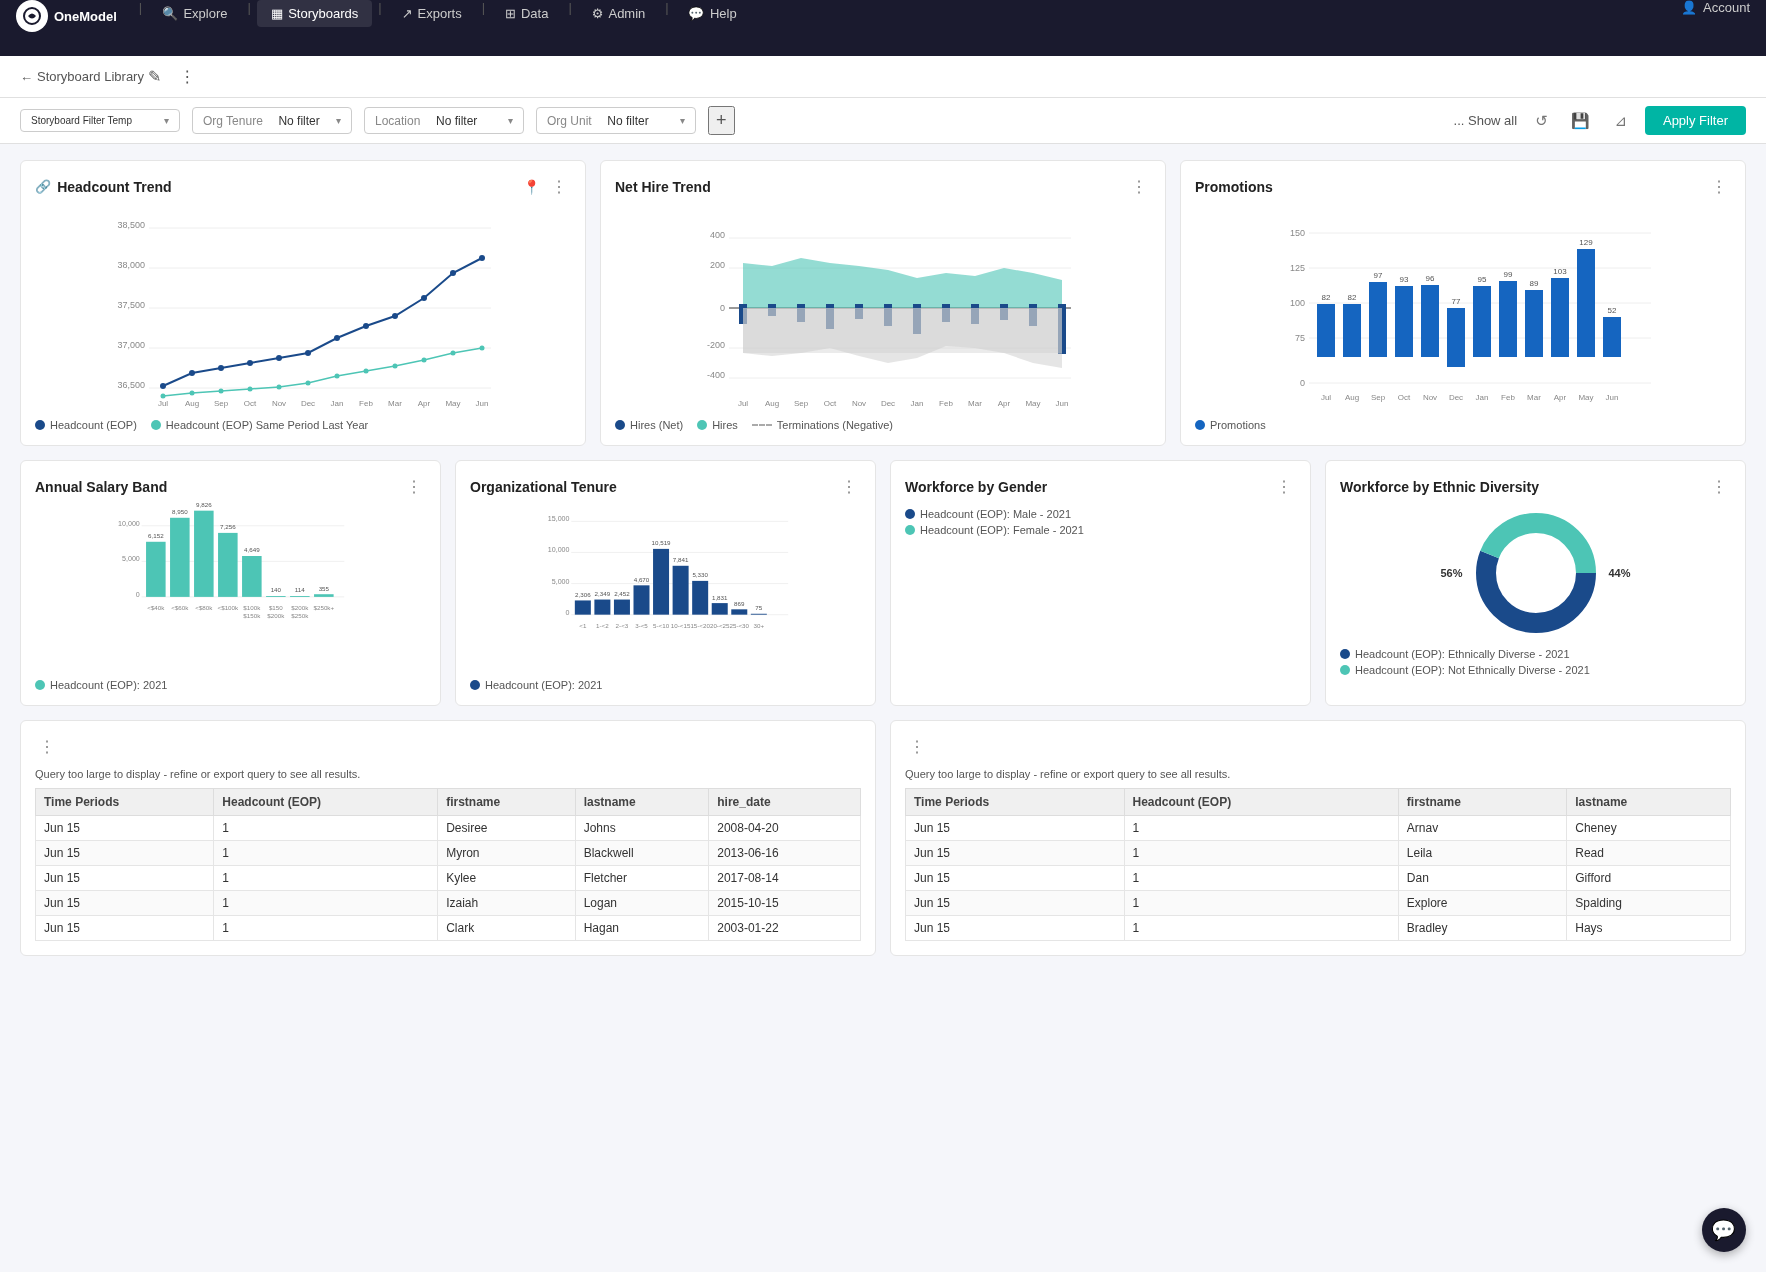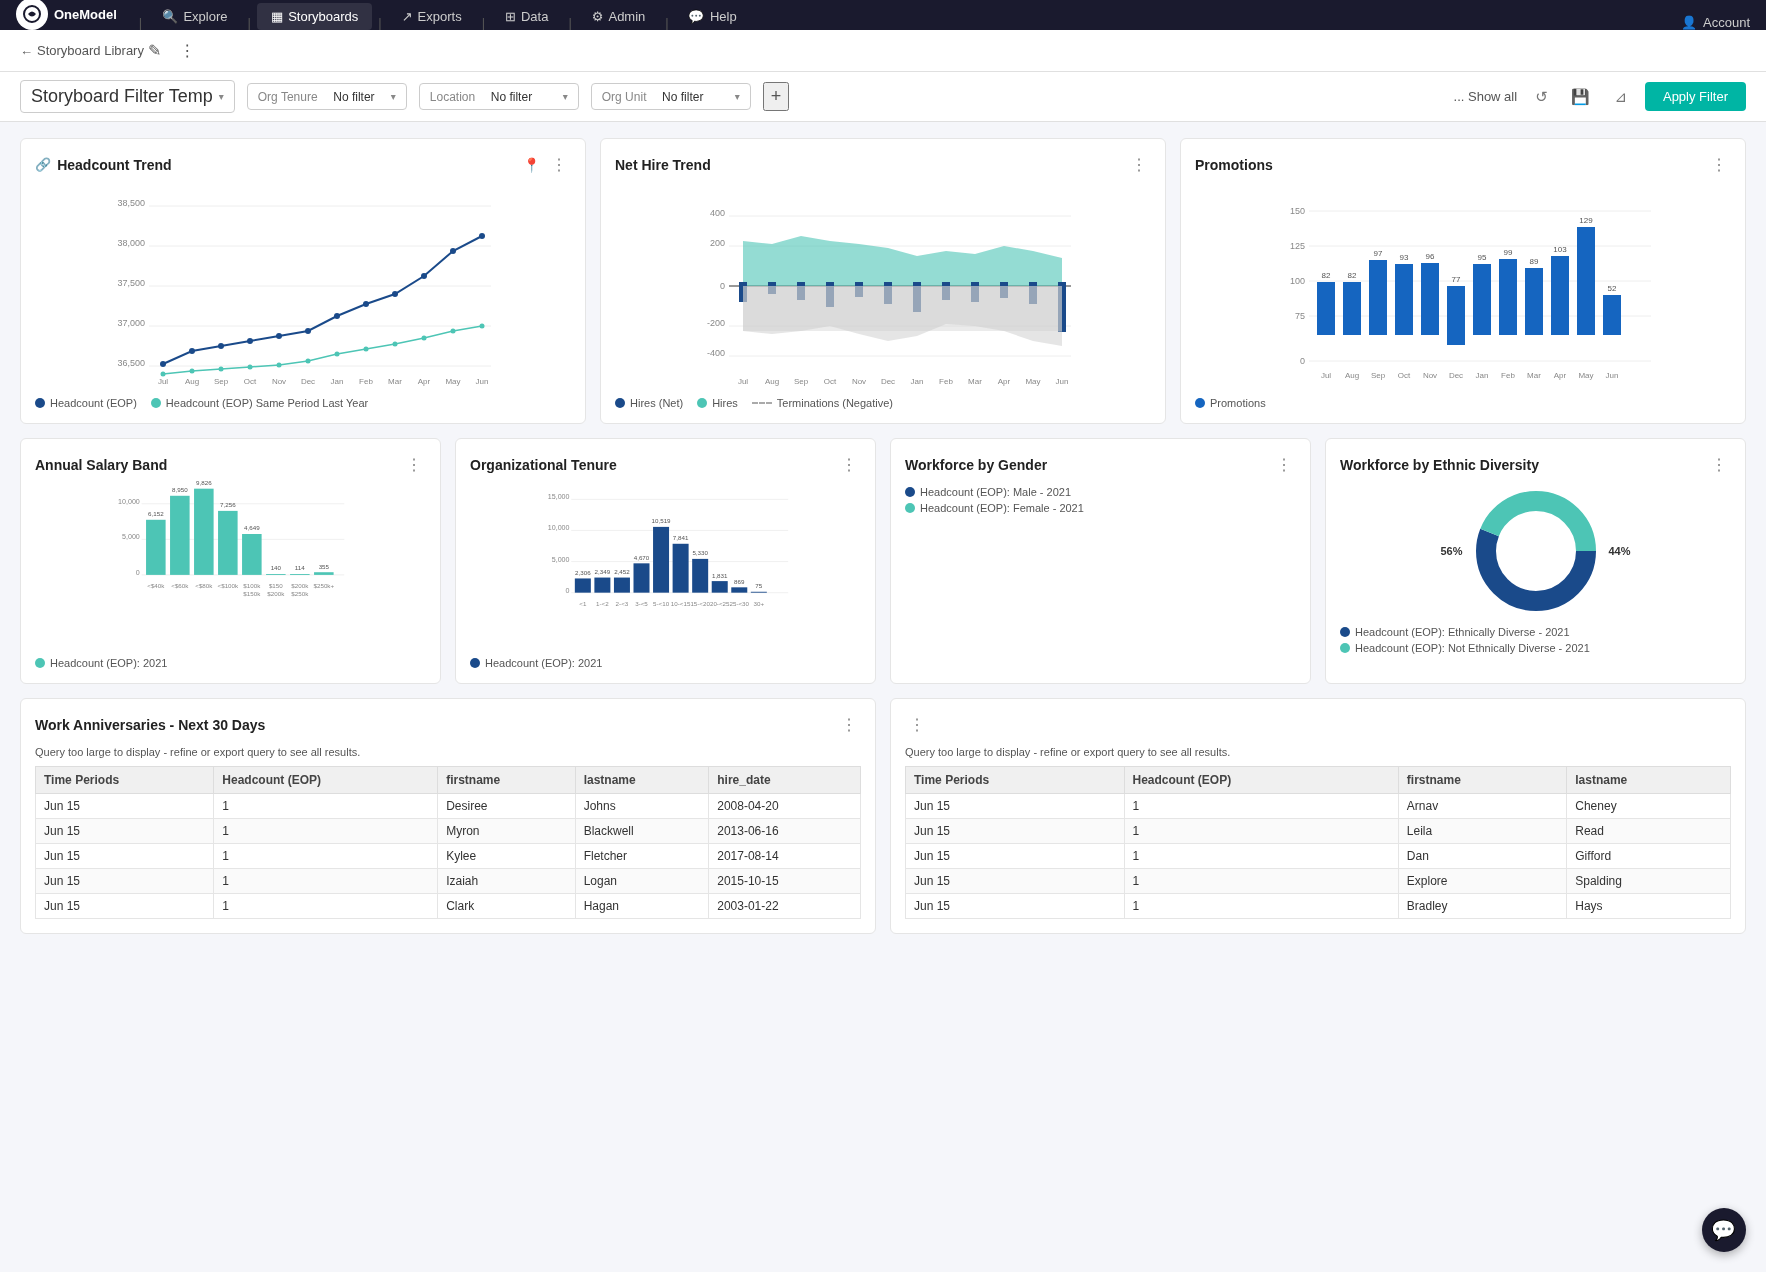--- a/index.html
+++ b/index.html
@@ -1,19 +1,19 @@
 <!DOCTYPE html>
 <html><head>
   <meta charset="utf-8">
   <style>
     * { box-sizing: border-box; margin: 0; padding: 0; }
     body { font-family: -apple-system, BlinkMacSystemFont, 'Segoe UI', sans-serif; background: #f5f6fa; font-size: 13px; color: #333; }
 
     
-    .top-nav { background: #1a1a2e; display: flex; align-items: flex-end; height: 30px; padding: 0 16px; gap: 4px; }
+    .top-nav { background: #1a1a2e; display: flex; align-items: flex-start; height: 56px; padding: 0 16px; gap: 4px; }
     .nav-logo { display: flex; align-items: center; gap: 6px; color: #fff; font-size: 13px; font-weight: 600; margin-right: 16px; }
     .nav-logo-icon { width: 32px; height: 32px; background: #fff; border-radius: 50%; display: flex; align-items: center; justify-content: center; }
     .nav-logo-icon svg { width: 20px; height: 20px; }
     .nav-item { color: #ccc; padding: 6px 14px; font-size: 13px; cursor: pointer; display: flex; align-items: center; gap: 5px; border-radius: 4px; text-decoration: none; }
     .nav-item:hover, .nav-item.active { color: #fff; }
     .nav-item.active { background: rgba(255,255,255,0.1); }
     .nav-sep { color: #555; margin: 0 2px; }
     .nav-right { margin-left: auto; color: #ccc; display: flex; align-items: center; gap: 5px; cursor: pointer; }
 
     
@@ -101,21 +101,21 @@
     <span>Storyboard Library</span>
   </div>
   <div class="sub-header-actions">
     <button class="icon-btn">✎</button>
     <button class="icon-btn">⋮</button>
   </div>
 </div>
 
 <div class="filter-bar">
   <div class="filter-dropdown">
-    <span style="font-size:18px;">Storyboard Filter Temp</span>
+    <span style="font-size:10px;">Storyboard Filter Temp</span>
     <span class="chevron">▾</span>
   </div>
   <div class="filter-dropdown">
     <span class="filter-label">Org Tenure</span>&nbsp;
     <span class="filter-value">No filter</span>
     <span class="chevron">▾</span>
   </div>
   <div class="filter-dropdown">
     <span class="filter-label">Location</span>&nbsp;
     <span class="filter-value">No filter</span>
@@ -494,21 +494,20 @@
         </div>
       </div>
     </div>
 
   </div>
 
   <div class="charts-row-3">
 
     <div class="chart-card">
       <div class="chart-header">
-        <span class="chart-title">Work Anniversaries - Next 30 Days</span>
         <span class="chart-menu">⋮</span>
       </div>
       <div class="table-query-msg">Query too large to display - refine or export query to see all results.</div>
       <table>
         <thead>
           <tr>
             <th>Time Periods</th>
             <th>Headcount (EOP)</th>
             <th>firstname</th>
             <th>lastname</th>

